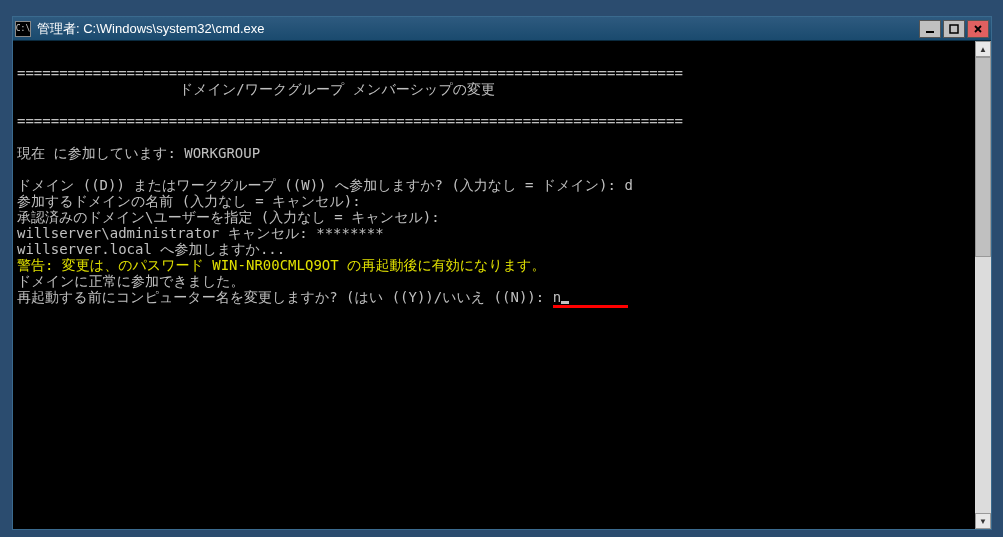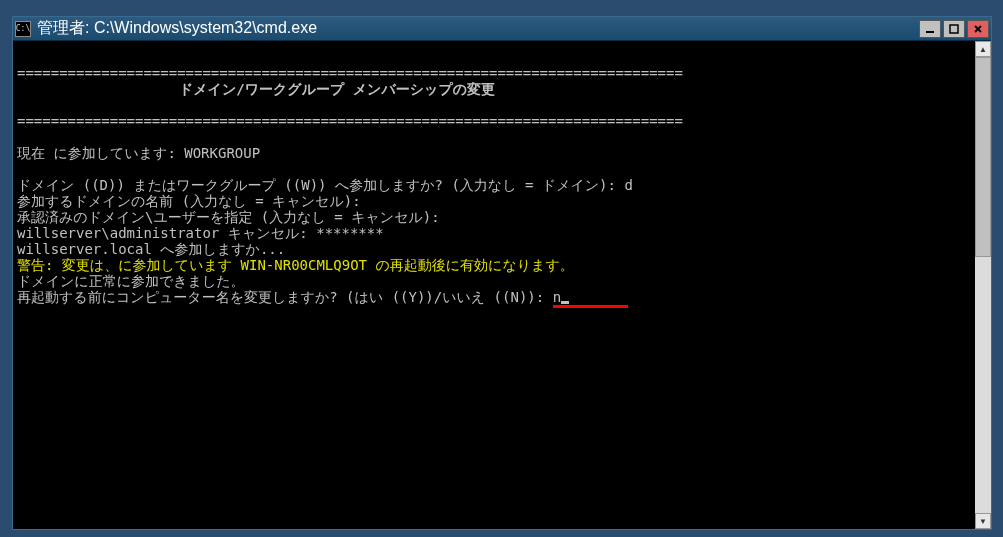--- a/index.html
+++ b/index.html
@@ -35,21 +35,21 @@
       margin-right: 6px;
       font-size: 8px;
       color: #ccc;
       display: flex;
       align-items: center;
       justify-content: center;
       font-family: monospace;
     }
     .titlebar-title {
       color: #fff;
-      font-size: 16px;
+      font-size: 13px;
       flex: 1;
     }
     .window-controls {
       display: flex;
       gap: 2px;
     }
     .win-btn {
       width: 22px;
       height: 18px;
       background: #c0c0c0;
@@ -106,21 +106,21 @@
     .scroll-thumb {
       position: absolute;
       top: 16px;
       width: 16px;
       height: 200px;
       background: #c0c0c0;
       border: 1px solid #999;
     }
     .line-white { color: #c0c0c0; }
     .line-yellow { color: #e0e000; }
-    .center-line { text-align: center; display: block; width: 640px; font-weight: bold; }
+    .center-line { text-align: center; display: block; width: 640px; }
     .cursor {
       display: inline-block;
       width: 8px;
       height: 3px;
       background: #c0c0c0;
       vertical-align: bottom;
       margin-bottom: 1px;
     }
     .underline-red {
       display: inline-block;
@@ -159,21 +159,21 @@
 <span class="line-white center-line">ドメイン/ワークグループ メンバーシップの変更</span>
 <span class="line-white">===============================================================================</span>
 
 <span class="line-white">現在 に参加しています: WORKGROUP</span>
 
 <span class="line-white">ドメイン ((D)) またはワークグループ ((W)) へ参加しますか? (入力なし = ドメイン): d</span>
 <span class="line-white">参加するドメインの名前 (入力なし = キャンセル):</span>
 <span class="line-white">承認済みのドメイン\ユーザーを指定 (入力なし = キャンセル):</span>
 <span class="line-white">willserver\administrator キャンセル: ********</span>
 <span class="line-white">willserver.local へ参加しますか...</span>
-<span class="line-yellow">警告: 変更は、に参加しています WIN-NR00CMLQ9OT の再起動後に有効になります。</span>
+<span class="line-yellow">警告: 変更は、のパスワード WIN-NR00CMLQ9OT の再起動後に有効になります。</span>
 <span class="line-white">ドメインに正常に参加できました。</span>
 <span class="line-white"><span>再起動する前にコンピューター名を変更しますか? (はい ((Y))/いいえ ((N)): </span><span class="underline-red"><span>n</span><span class="cursor"></span>       </span></span>
   </div>
 
   <div class="scrollbar">
     <div class="scroll-up">▲</div>
     <div class="scroll-thumb"></div>
     <div class="scroll-down">▼</div>
   </div>
 </div>

